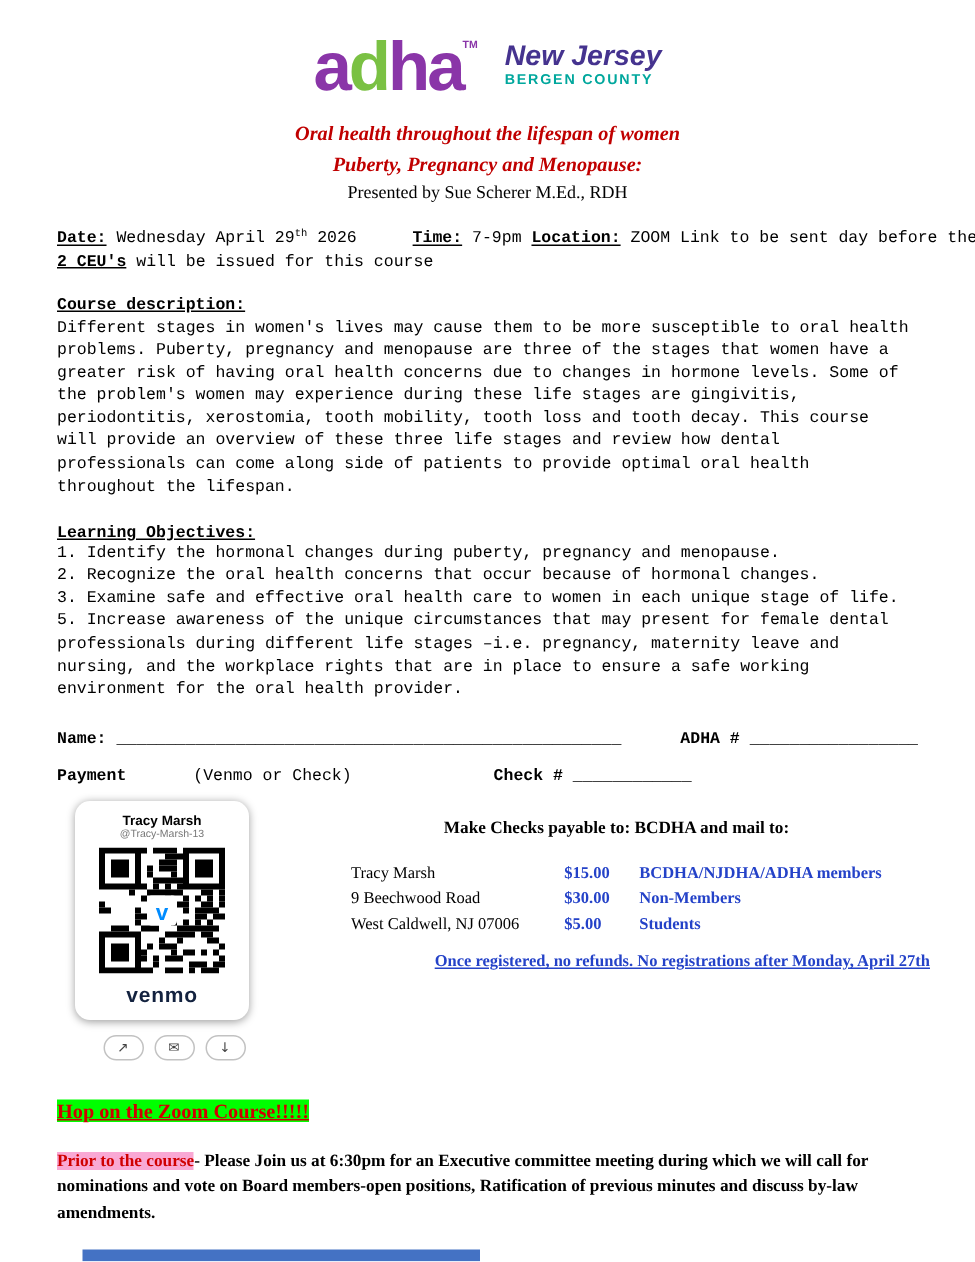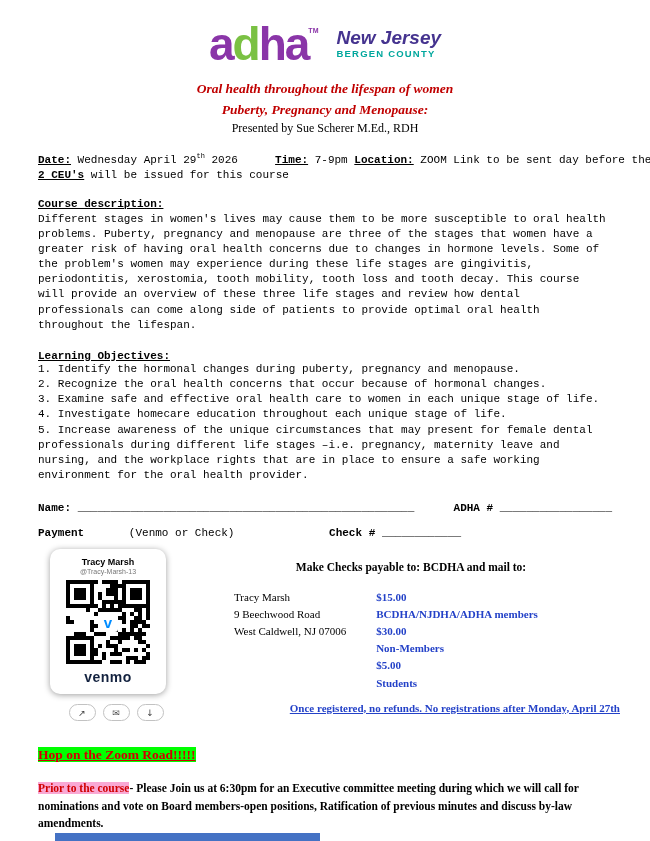--- a/index.html
+++ b/index.html
@@ -62,21 +62,21 @@
     width:27px; height:17px; border:1px solid #c2c2c2; border-radius:9px; background:#fff;
     display:flex; align-items:center; justify-content:center;
     font-family:"DejaVu Sans", sans-serif; font-size:9px; color:#444;
   }
 
   .pay-col { flex:1; padding-left:20px; padding-top:12px; }
   .checks-line { font-weight:bold; font-size:11.5px; text-align:center; }
   .addr-price-row { display:flex; margin-top:16px; padding-left:32px; }
   .addr div { line-height:1.55; }
   .prices { margin-left:30px; color:#2442c8; font-weight:bold; }
-  .price-row { display:flex; line-height:1.55;flex-direction:column; }
+  .price-row { display:flex; line-height:1.55; }
   .price-amt { width:50px; flex:none; }
   .refund { color:#2442c8; font-weight:bold; text-decoration:underline; margin-top:10px; padding-left:32px;text-align:right; }
 
   
   .zoom-early { margin:26px 38px 0; }
   .zoom-early .hl { background:#00ff00; color:#d00000; font-weight:bold; font-size:13.5px; text-decoration:underline; }
   .prior { margin:17px 38px 0; font-weight:bold; font-size:11.5px; line-height:1.5; }
   .prior .hl { background:#f9a8d4; color:#d00000; }
 
   .bottom-banner { position:absolute; left:55px; bottom:0; width:265px; height:8px; background:#4472c4; }
@@ -117,21 +117,20 @@
     </div>
 
     <div class="section-heading">Course description:</div>
     <div class="para">Different stages in women's lives may cause them to be more susceptible to oral health problems. Puberty, pregnancy and menopause are three of the stages that women have a greater risk of having oral health concerns due to changes in hormone levels. Some of the problem's women may experience during these life stages are gingivitis, periodontitis, xerostomia, tooth mobility, tooth loss and tooth decay. This course will provide an overview of these three life stages and review how dental professionals can come along side of patients to provide optimal oral health throughout the lifespan.</div>
 
     <div class="section-heading">Learning Objectives:</div>
     <div>
       <div class="obj-line">1. Identify the hormonal changes during puberty, pregnancy and menopause.</div>
       <div class="obj-line">2. Recognize the oral health concerns that occur because of hormonal changes.</div>
       <div class="obj-line">3. Examine safe and effective oral health care to women in each unique stage of life.</div>
-      <div class="obj-line">4. Investigate homecare education throughout each unique stage of life.</div>
       <div class="obj-line">5. Increase awareness of the unique circumstances that may present for female dental professionals during different life stages –i.e. pregnancy, maternity leave and nursing, and the workplace rights that are in place to ensure a safe working environment for the oral health provider.</div>
     </div>
 
     <div class="name-row">
       <span>
         <b class="lbl">Name:</b>
         <span>___________________________________________________</span>
       </span>
       <span class="gap"></span>
       <span>
@@ -336,20 +335,20 @@
             <span class="price-amt">$5.00</span>
             <span>Students</span>
           </div>
         </div>
       </div>
       <div class="refund">Once registered, no refunds. No registrations after Monday, April 27th</div>
     </div>
   </div>
 
   <div class="zoom-early">
-    <span class="hl">Hop on the Zoom Road!!!!!</span>
+    <span class="hl">Hop on the Zoom Course!!!!!</span>
   </div>
   <div class="prior">
     <span class="hl">Prior to the course</span><span>- Please Join us at 6:30pm for an Executive committee meeting during which we will call for nominations and vote on Board members-open positions, Ratification of previous minutes and discuss by-law amendments.</span>
   </div>
 
   <div class="bottom-banner"></div>
 </div>
 
 </body></html>

